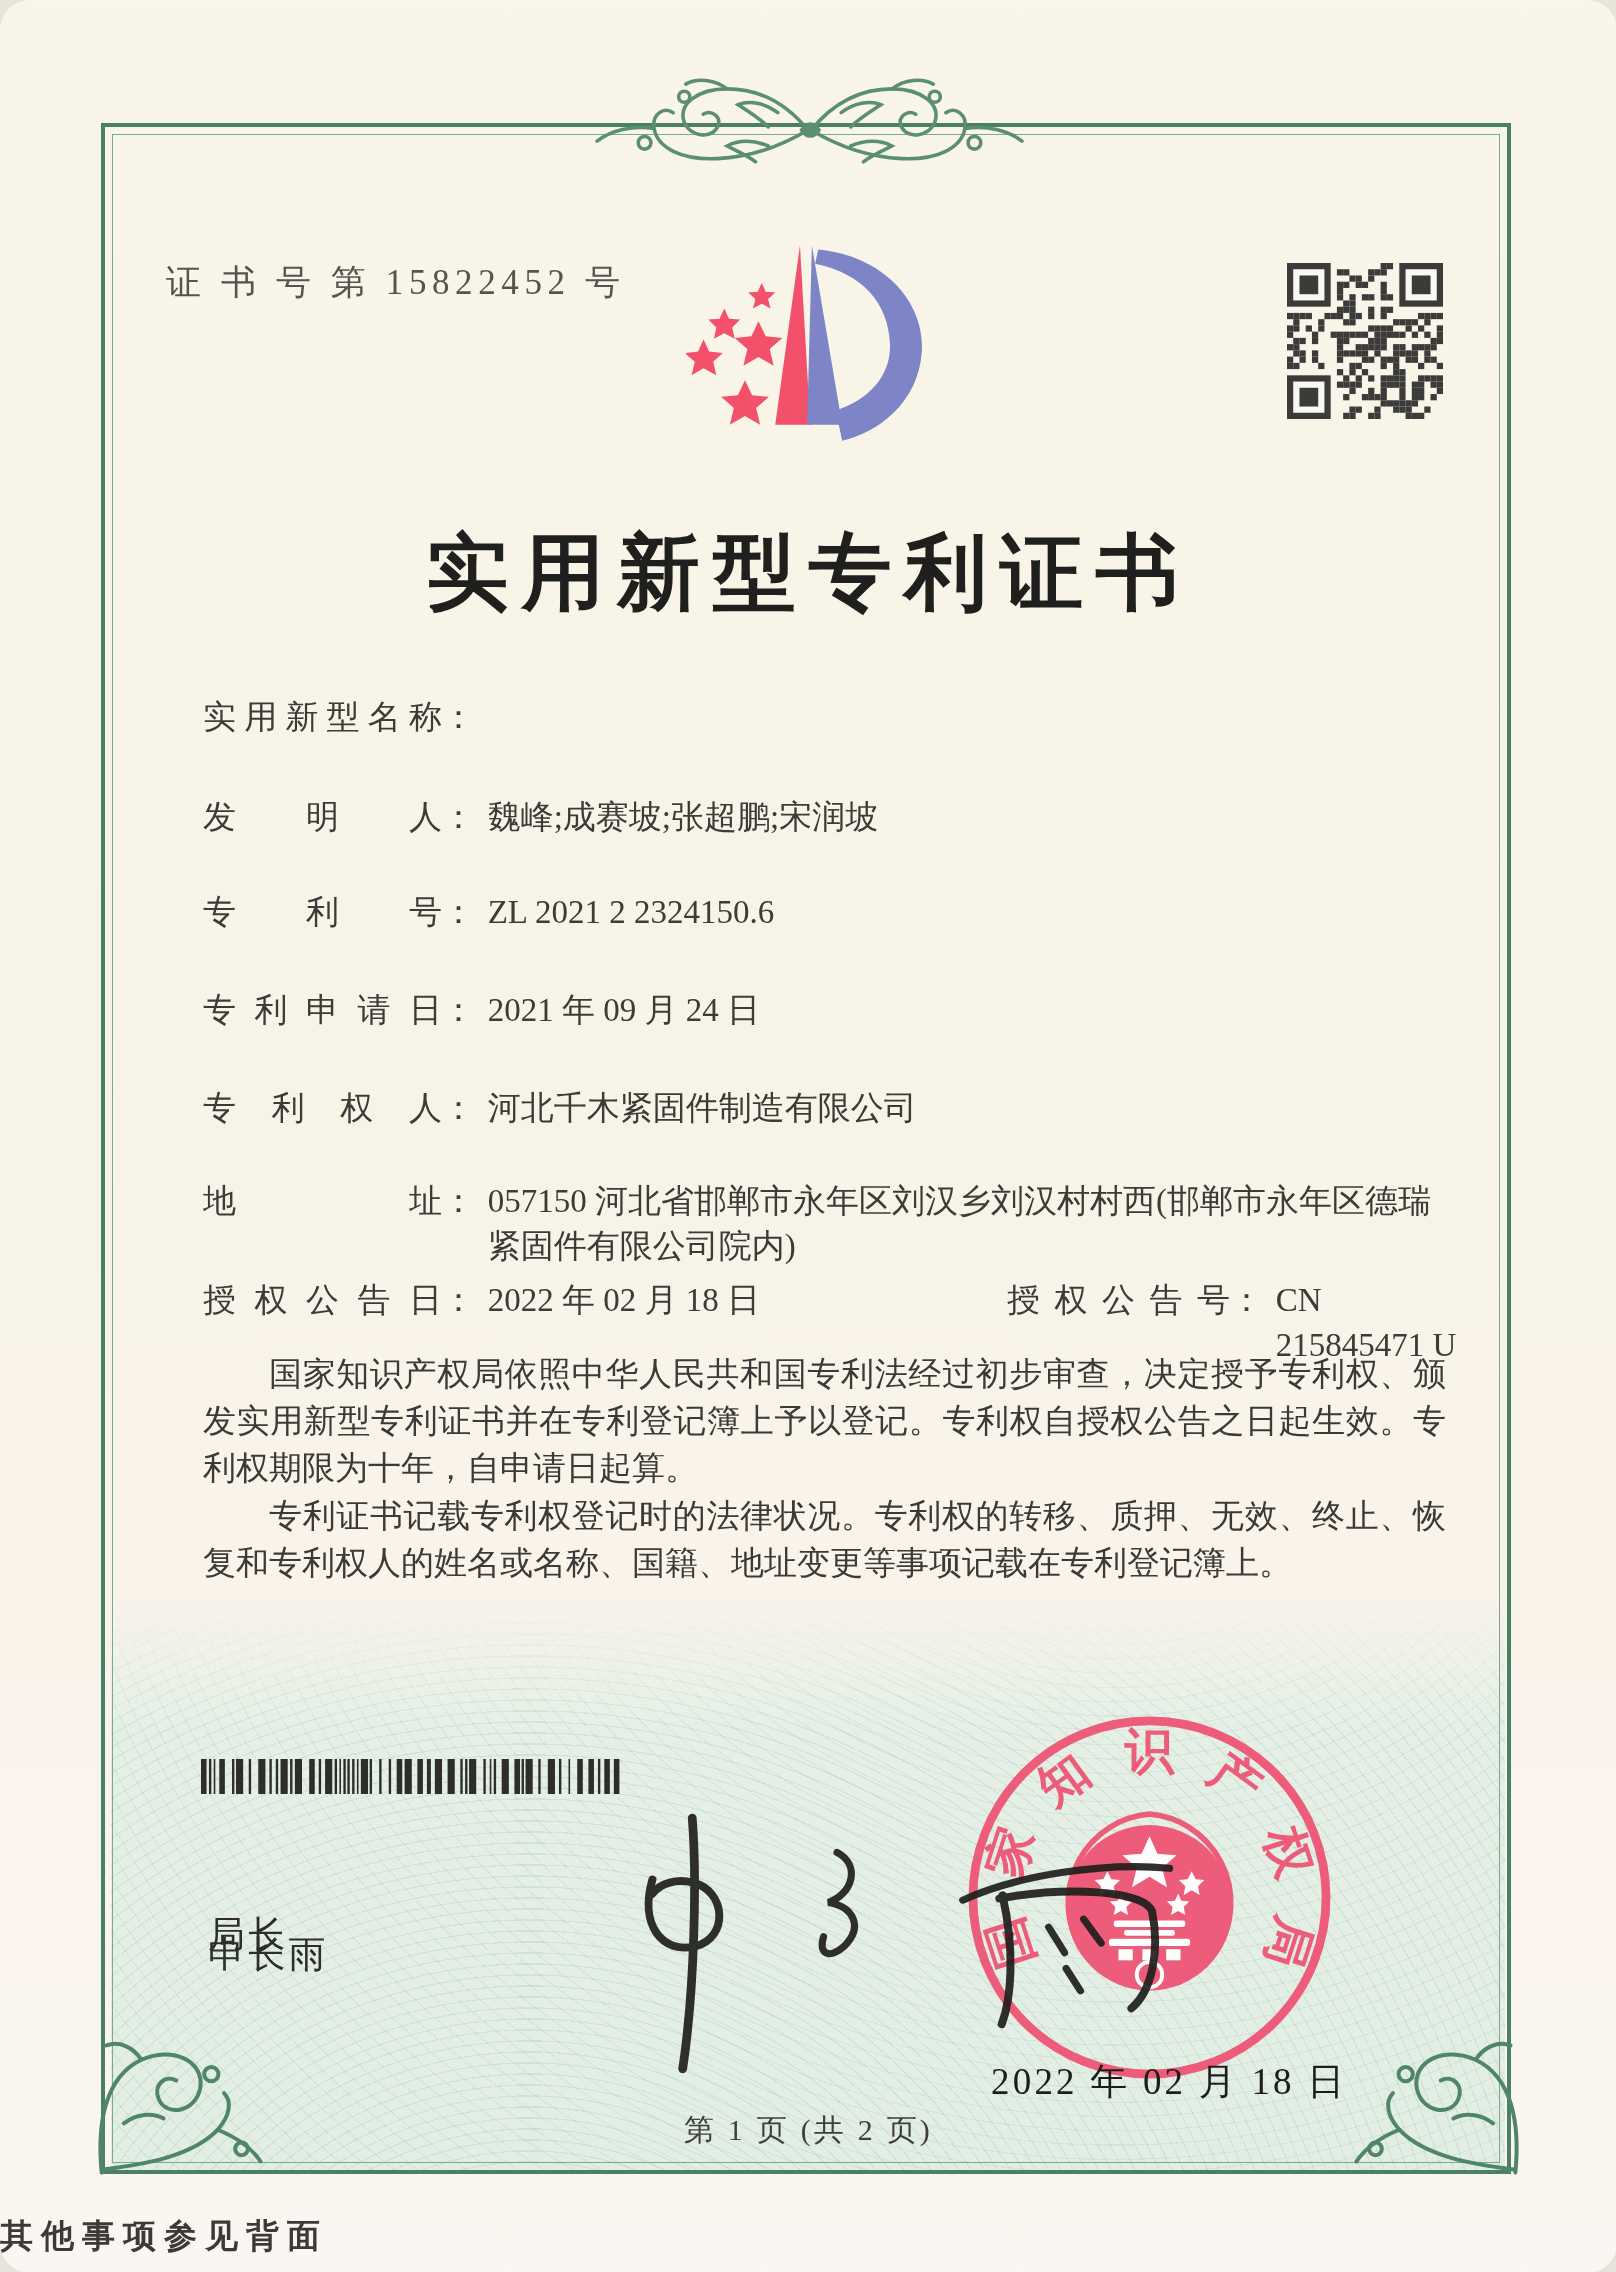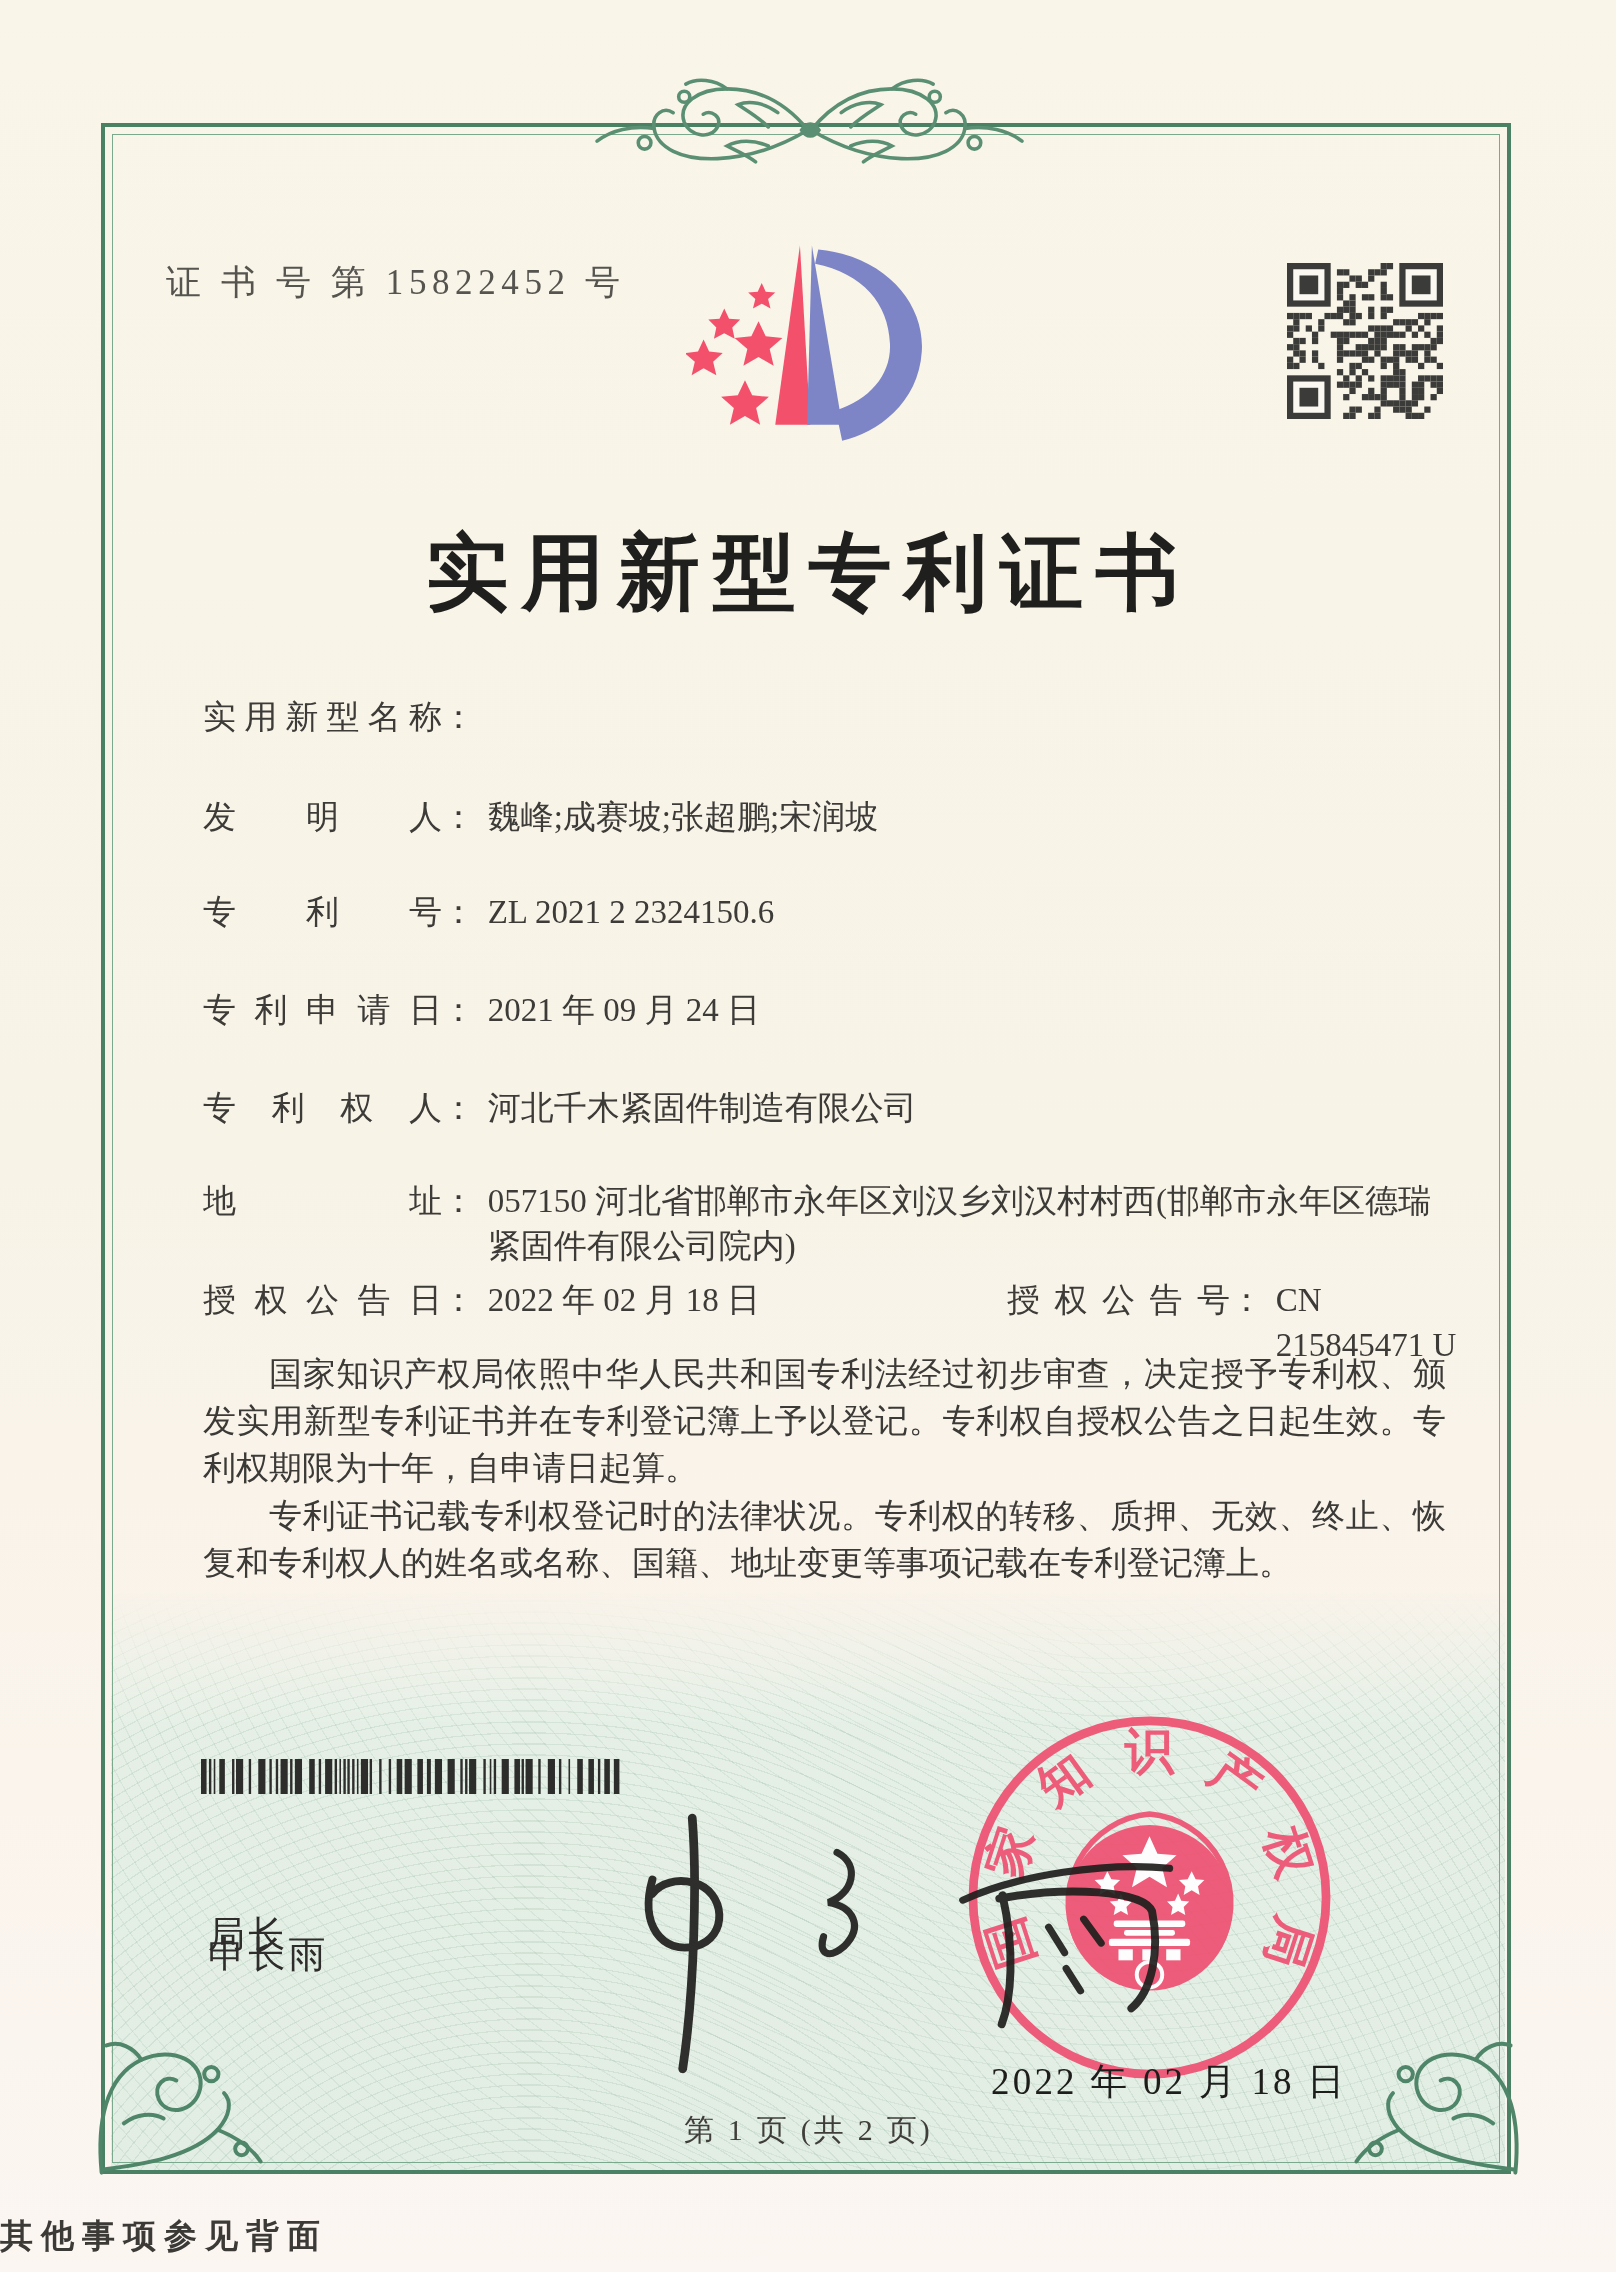--- a/index.html
+++ b/index.html
@@ -1,19 +1,19 @@
 <!DOCTYPE html>
 <html style="font-size:12.7px"><head>
 <meta charset="utf-8">
 <style>
   html,body{margin:0;padding:0;background:#e8e4da;}
   .page{
     position:relative; width:1617px; height:2273px; overflow:hidden;
     background:linear-gradient(180deg,#f9f5e9 0%,#f8f3e7 50%,#faf4ec 78%,#fcf6f2 100%);
-    font-family:"Liberation Serif","DejaVu Serif",serif; color:#3a3a38;
+    font-family:"Liberation Serif","DejaVu Serif",serif; color:#3a3a38;border-radius:30px;
   }
   
   .tint{
     position:absolute; left:111px; top:1591px; width:1394px; height:579px; z-index:1;
     background:
       repeating-radial-gradient(circle at 30% 150%, rgba(120,168,138,.17) 0 1.2px, transparent 1.2px 11px),
       repeating-radial-gradient(circle at 72% -60%, rgba(120,168,138,.13) 0 1.2px, transparent 1.2px 14.3px),
       linear-gradient(#e6f0e7,#e2ede4);
     -webkit-mask-image:linear-gradient(180deg,transparent 0,#000 135px);
     mask-image:linear-gradient(180deg,transparent 0,#000 135px);

